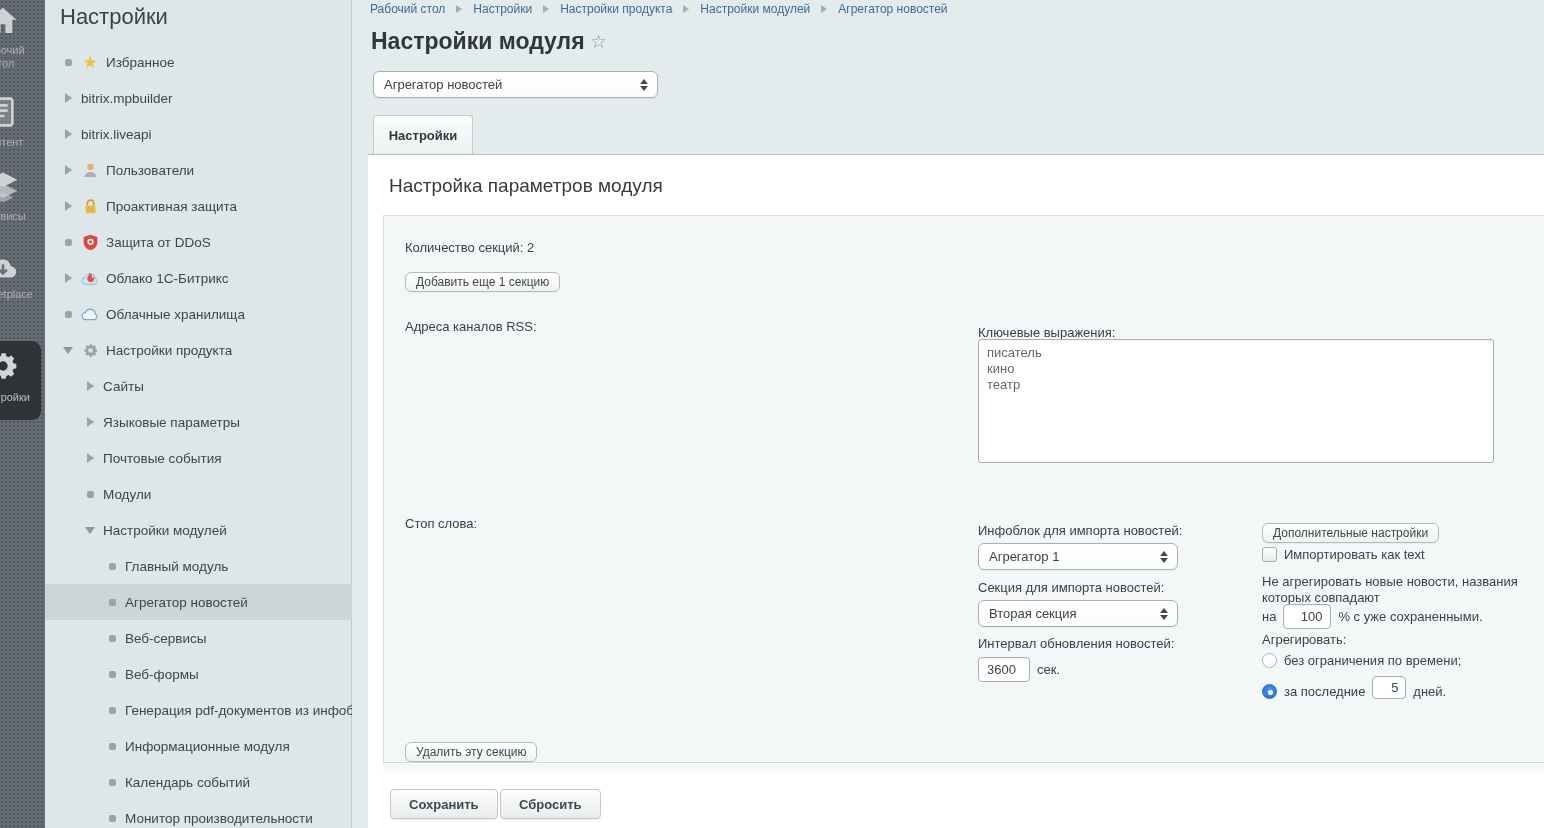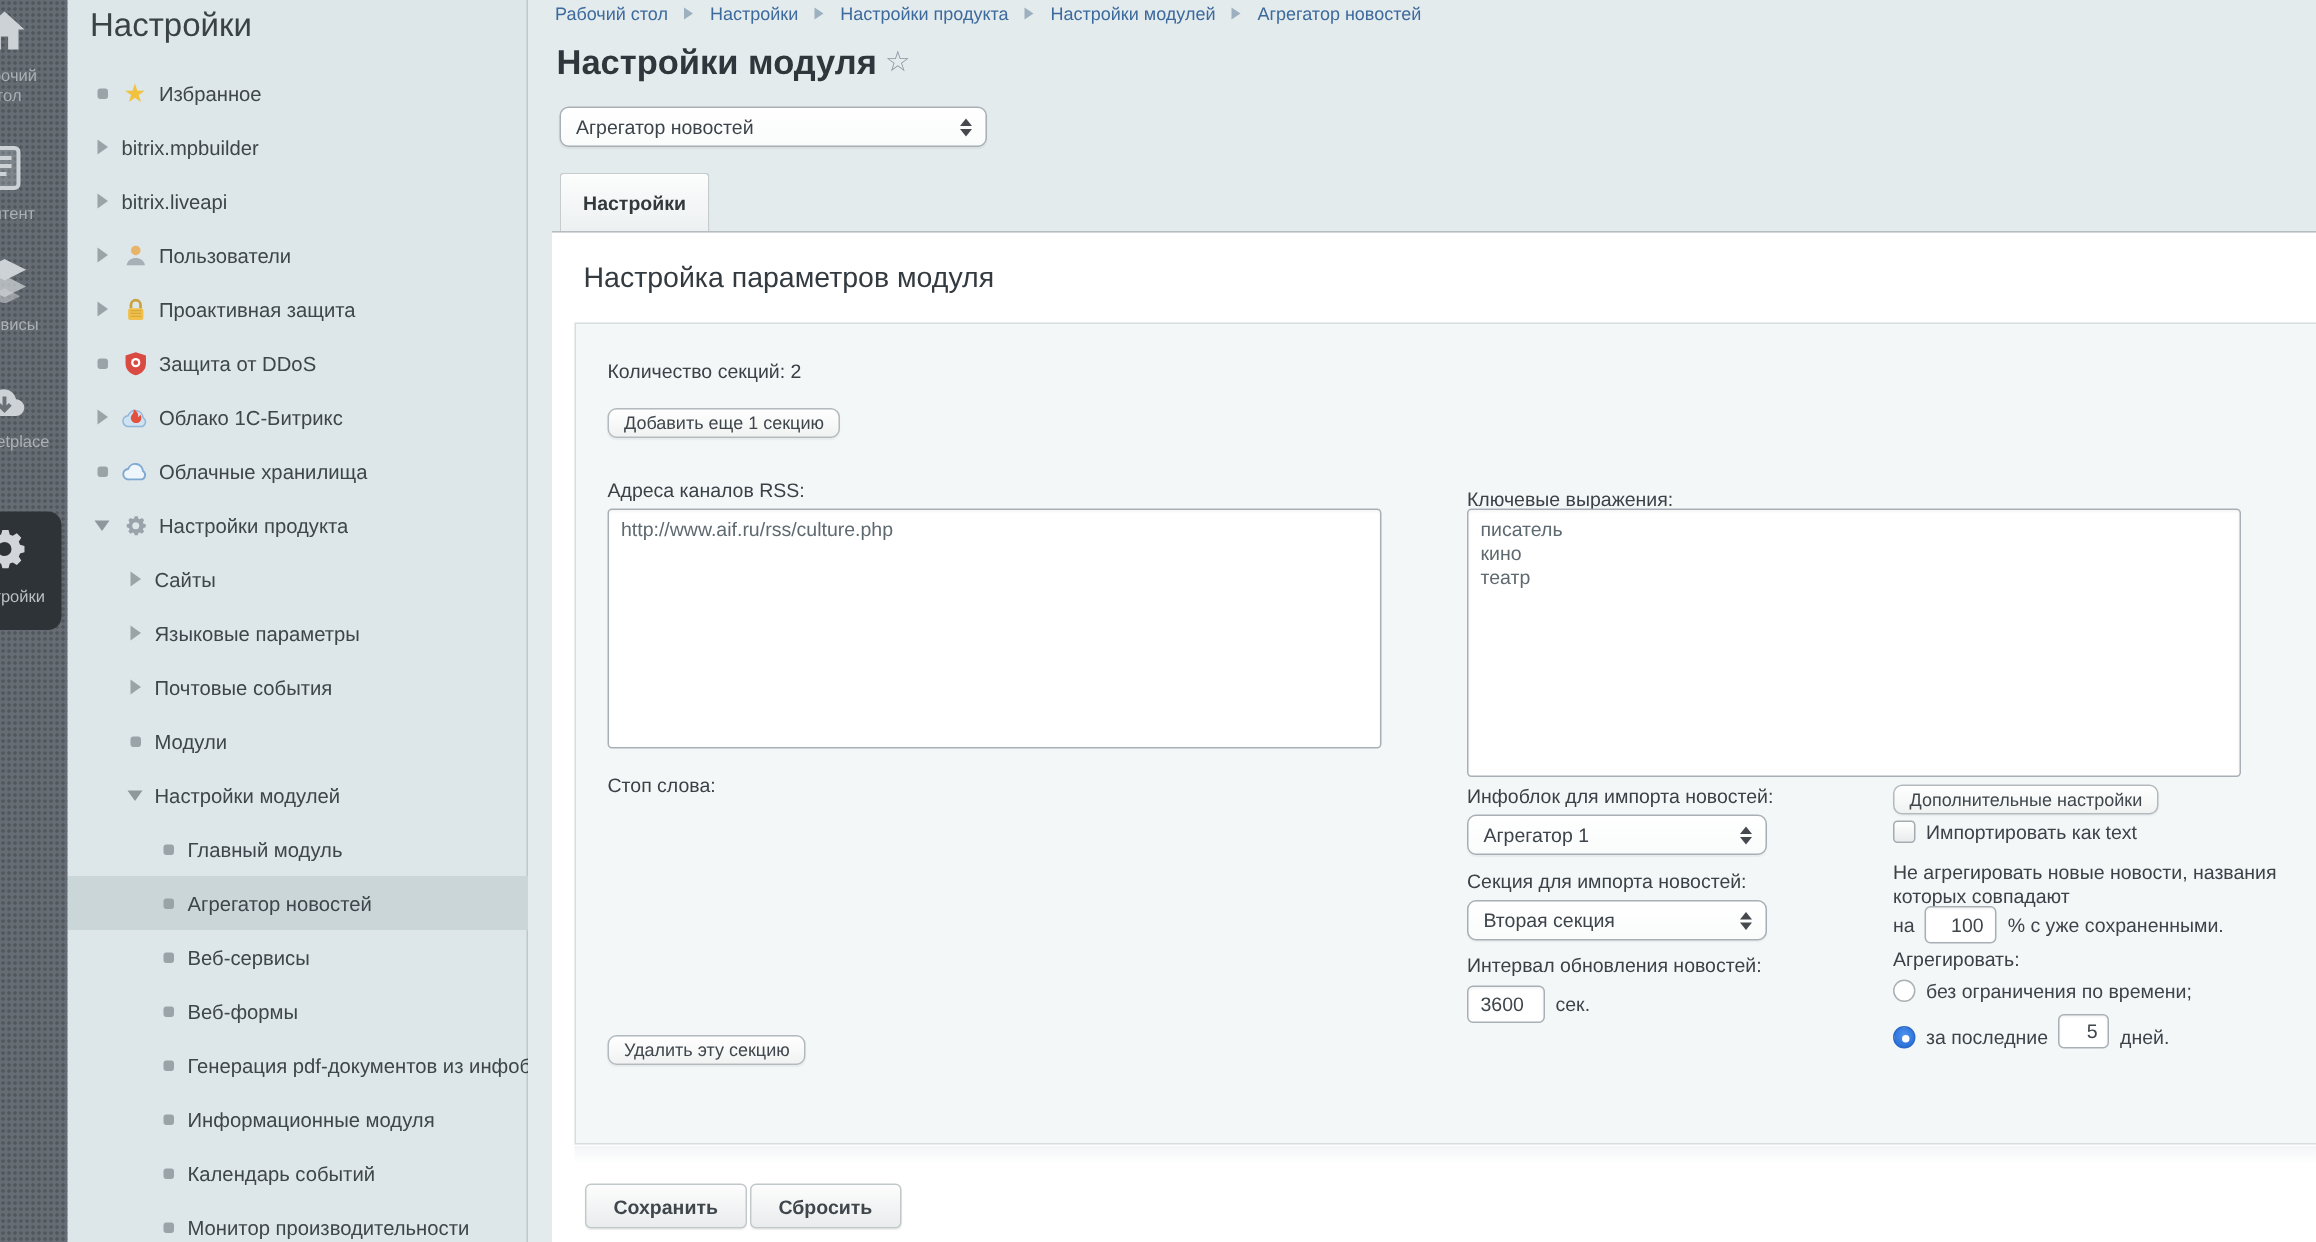--- a/index.html
+++ b/index.html
@@ -351,29 +351,28 @@
 
     <div class="section-heading">Настройка параметров модуля</div>
 
     <div class="panel"></div>
     <div class="panel-fade"></div>
 
     <div class="flabel" style="left:37px; top:240px;">Количество секций: 2</div>
     <button class="btn-small" style="left:37px; top:272px;">Добавить еще 1 секцию</button>
 
     <div class="flabel" style="left:37px; top:319px;">Адреса каналов RSS:</div>
-    <textarea class="ta" style="left: 37px; top: 339px; width: 516px; height: 160px;" spellcheck="false">http://www.aif.ru/rss/culture.php</textarea>
 
     <div class="flabel" style="left:610px; top:325px;">Ключевые выражения:</div>
-    <textarea class="ta" style="left: 610px; top: 339px; width: 516px; height: 179px;" spellcheck="false">писатель
+    <textarea class="ta" style="left: 610px; top: 339px; width: 516px; height: 124px;" spellcheck="false">писатель
 кино
 театр</textarea>
 
     <div class="flabel" style="left:37px; top:516px;">Стоп слова:</div>
-    <button class="btn-small" style="left:37px; top:690px;">Удалить эту секцию</button>
+    <button class="btn-small" style="left:37px; top:742px;">Удалить эту секцию</button>
 
     <div class="flabel" style="left:610px; top:523px;">Инфоблок для импорта новостей:</div>
     <div class="combo" style="position:absolute; left:610px; top:543px; width:200px;">
       <span class="combo-text">Агрегатор 1</span>
       <span class="combo-arrows">
           <span class="up"></span>
           <span class="down"></span>
         </span>
     </div>
 

